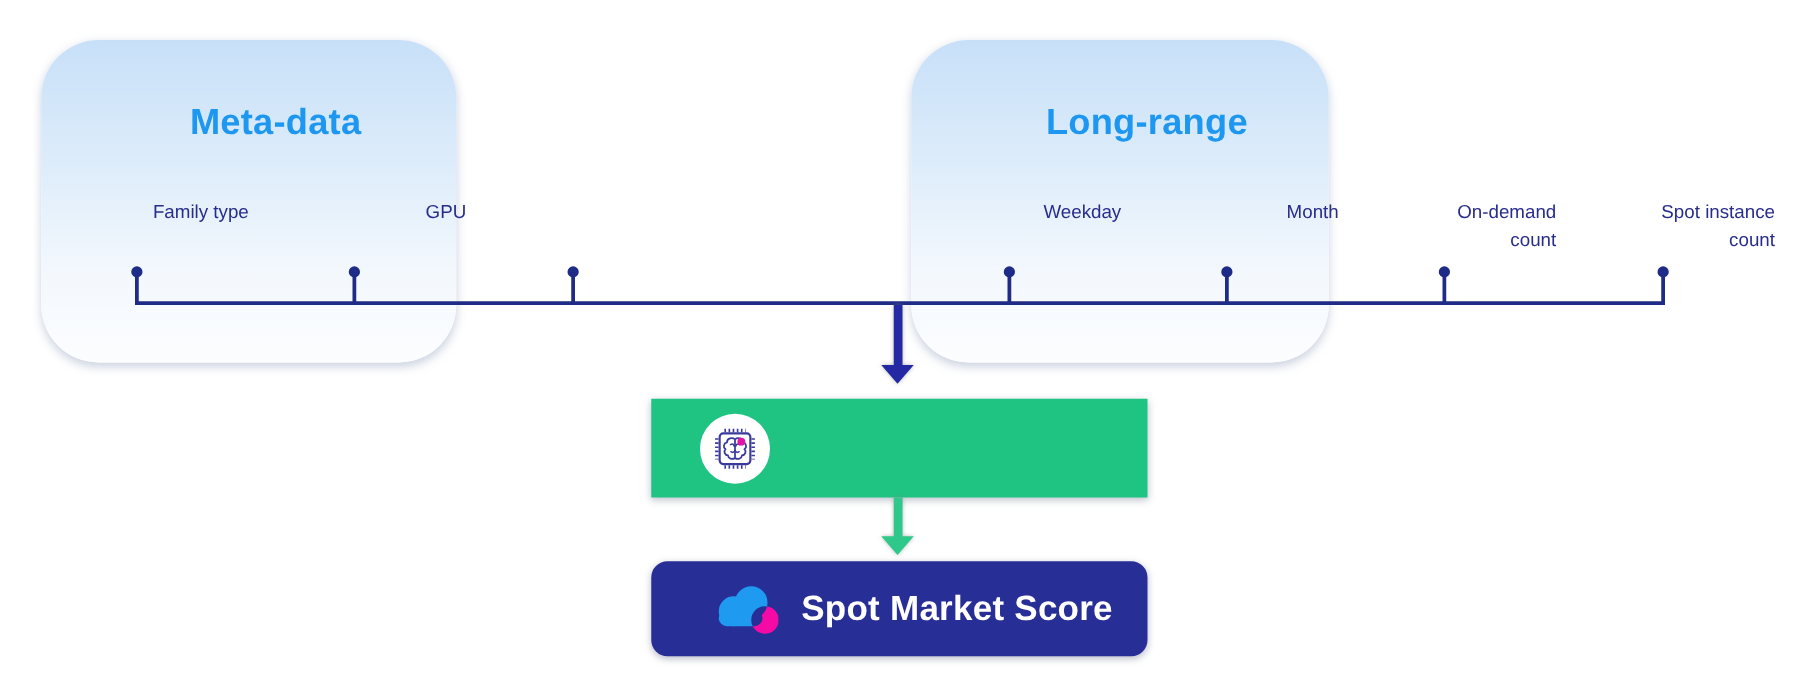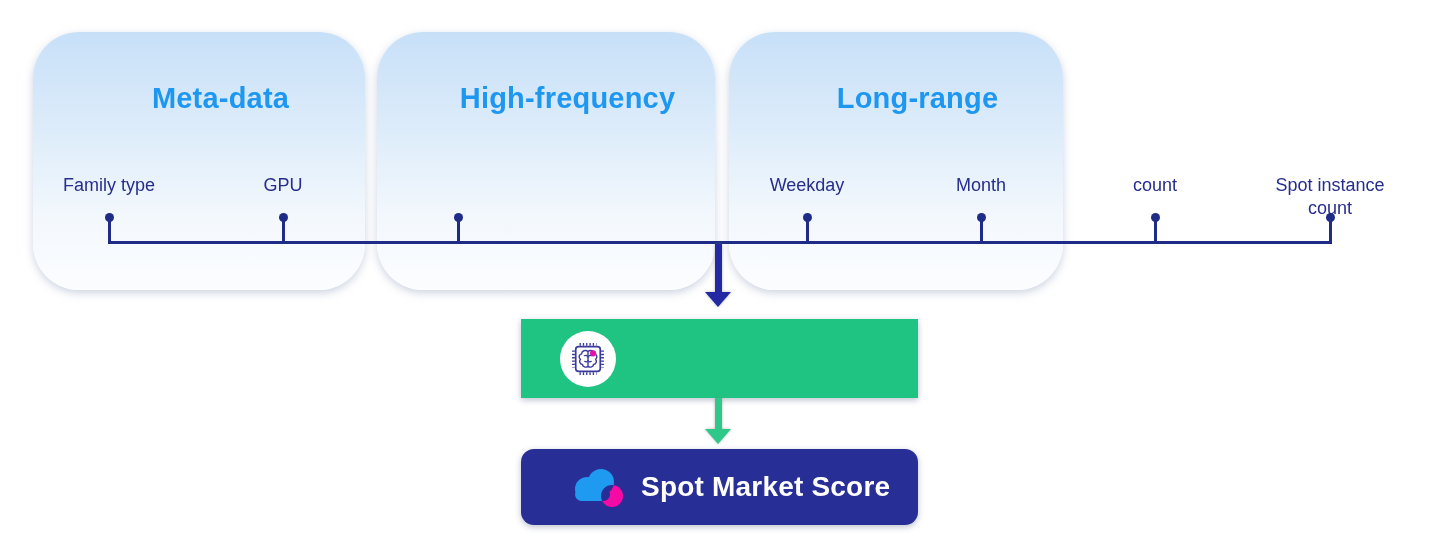--- a/index.html
+++ b/index.html
@@ -13,21 +13,21 @@
     background:linear-gradient(180deg,#c7e0f8 0%,#ddecfa 38%,#f3f8fd 72%,#fcfdff 100%);
     box-shadow:0 3px 8px rgba(110,130,165,0.35);
   }
   .card-title{
     margin-top:50px;text-align:center;font-size:29px;font-weight:bold;
     color:#1d97f0;letter-spacing:0.2px;margin-left:43px;
   }
   
   .feature{position:absolute;top:158px;width:180px;height:90px;}
   .f-label{
-    text-align:center;color:#272d8c;font-size:18px;line-height:23px;font-weight:500;margin-top:16px;
+    text-align:right;color:#272d8c;font-size:15px;line-height:23px;font-weight:500;
   }
   .f-line{display:block;}
   .dot{
     position:absolute;top:55px;left:50%;margin-left:-4.5px;width:9px;height:9px;
     border-radius:50%;background:#1e2b87;
   }
   .stem{
     position:absolute;top:60px;left:50%;margin-left:-1.5px;width:3px;height:26px;
     background:#1e2b87;
   }
@@ -62,23 +62,20 @@
   .cloud-icon-wrap{margin-left:50px;width:52px;height:44px;flex:0 0 auto;}
 </style>
 </head>
 <body>
 
 <div id="canvas">
 
   <div class="card" style="left:33px;width:332px;">
     <div class="card-title">Meta-data</div>
   </div>
-  <div class="card" style="left:377px;width:338px;">
-    <div class="card-title">High-frequency</div>
-  </div>
   <div class="card" style="left:729px;width:334px;">
     <div class="card-title">Long-range</div>
   </div>
 
   <div class="main-line"></div>
 
   <div class="feature" style="left:19px;">
     <div class="f-label">
         <span class="f-line">Family type</span>
         <span class="f-line"></span>
@@ -109,20 +106,21 @@
   <div class="feature" style="left:891px;">
     <div class="f-label">
         <span class="f-line">Month</span>
         <span class="f-line"></span>
       </div>
     <span class="dot"></span>
     <span class="stem"></span>
   </div>
   <div class="feature" style="left:1065px;">
     <div class="f-label">
+        <span class="f-line">On-demand</span>
         <span class="f-line">count</span>
       </div>
     <span class="dot"></span>
     <span class="stem"></span>
   </div>
   <div class="feature" style="left:1240px;">
     <div class="f-label">
         <span class="f-line">Spot instance</span>
         <span class="f-line">count</span>
       </div>

